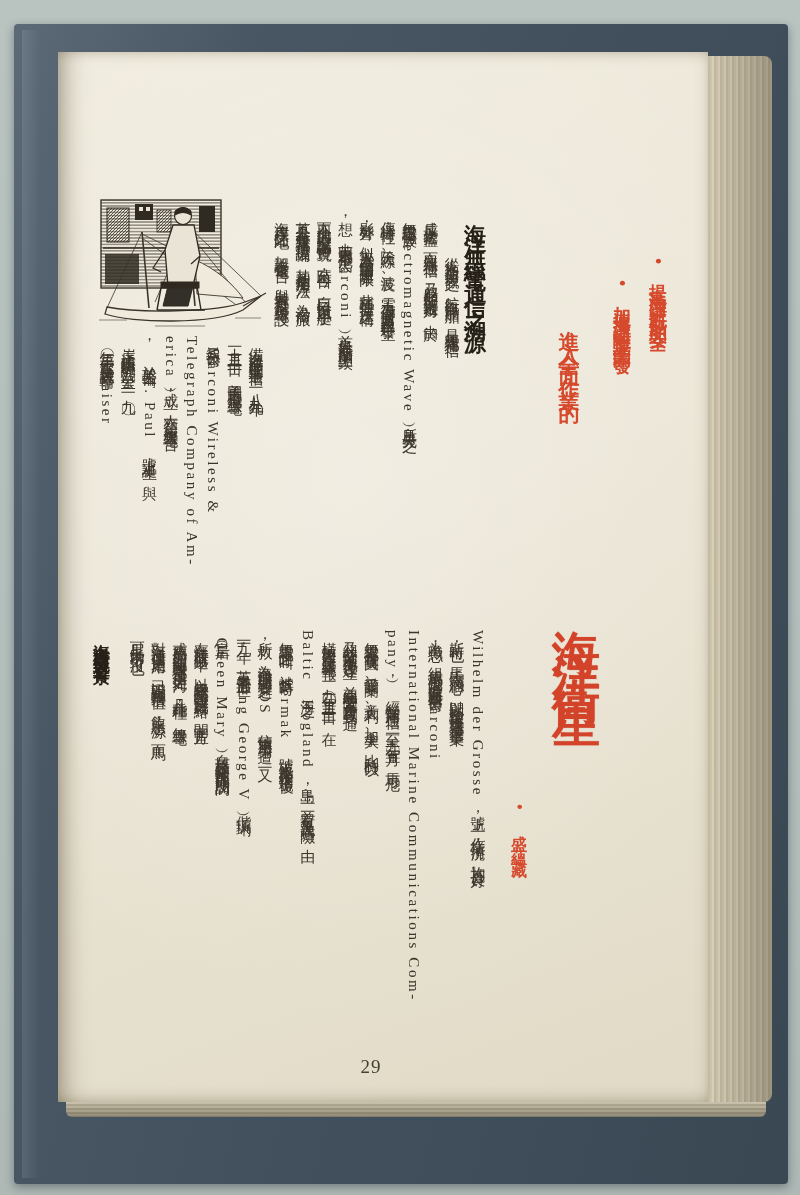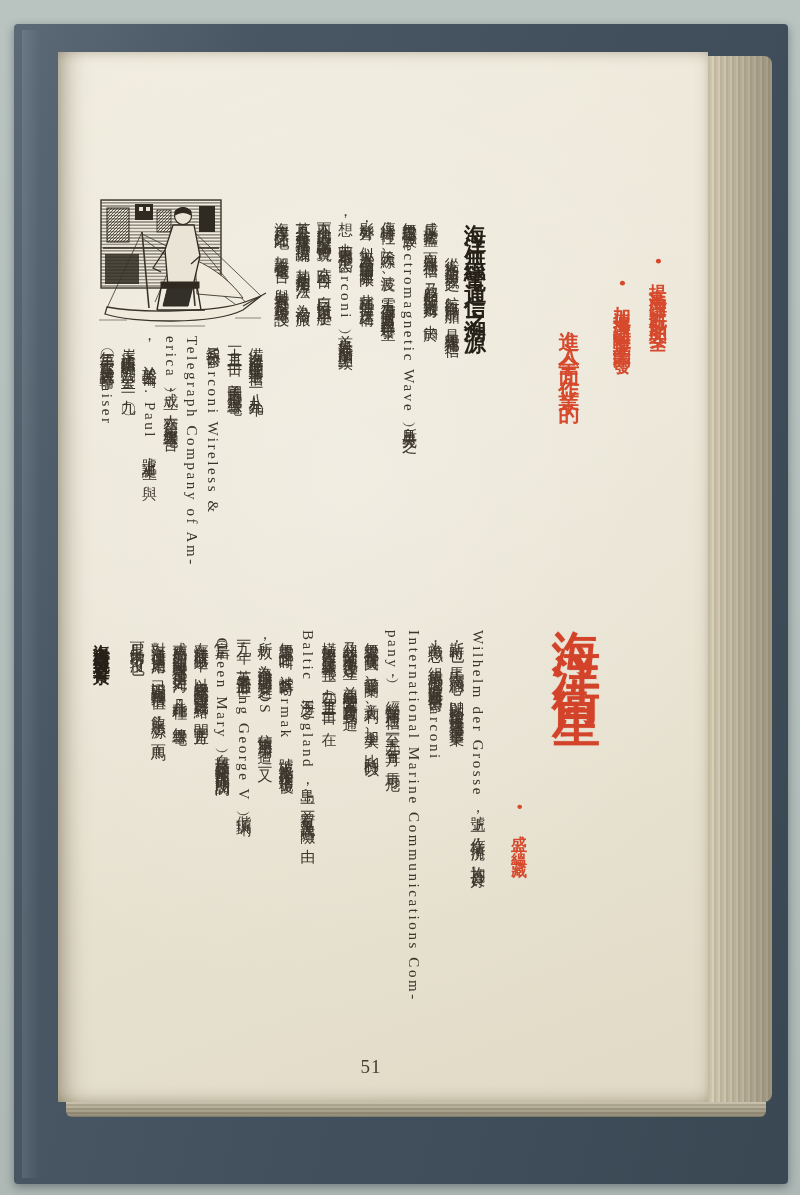--- a/index.html
+++ b/index.html
@@ -169,15 +169,15 @@
       <div class="body-col">九一一年，英王喬治五世（King George V）偕瑪琍</div>
       <div class="body-col">皇后（Queen Mary）自英格蘭乘輪前往印度訪問，</div>
       <div class="body-col">在海洋航行途中，以無線電隨時與宮庭聯絡，開官方正</div>
       <div class="body-col">式應用船舶航海無線電通信之先河。凡此種種，無線電</div>
       <div class="body-col">對海洋通信之應用，已證明極具價值，飲水思源，而馬</div>
       <div class="body-col">可尼氏功不可沒也。</div>
     </div>
 
     <div class="vtext sec-heading2" style="left:32px;top:578px;">海洋衛星發展之背景</div>
 
-    <div class="page-number">51</div>
+    <div class="page-number">29</div>
   </div>
 </div>
 
 </body></html>

